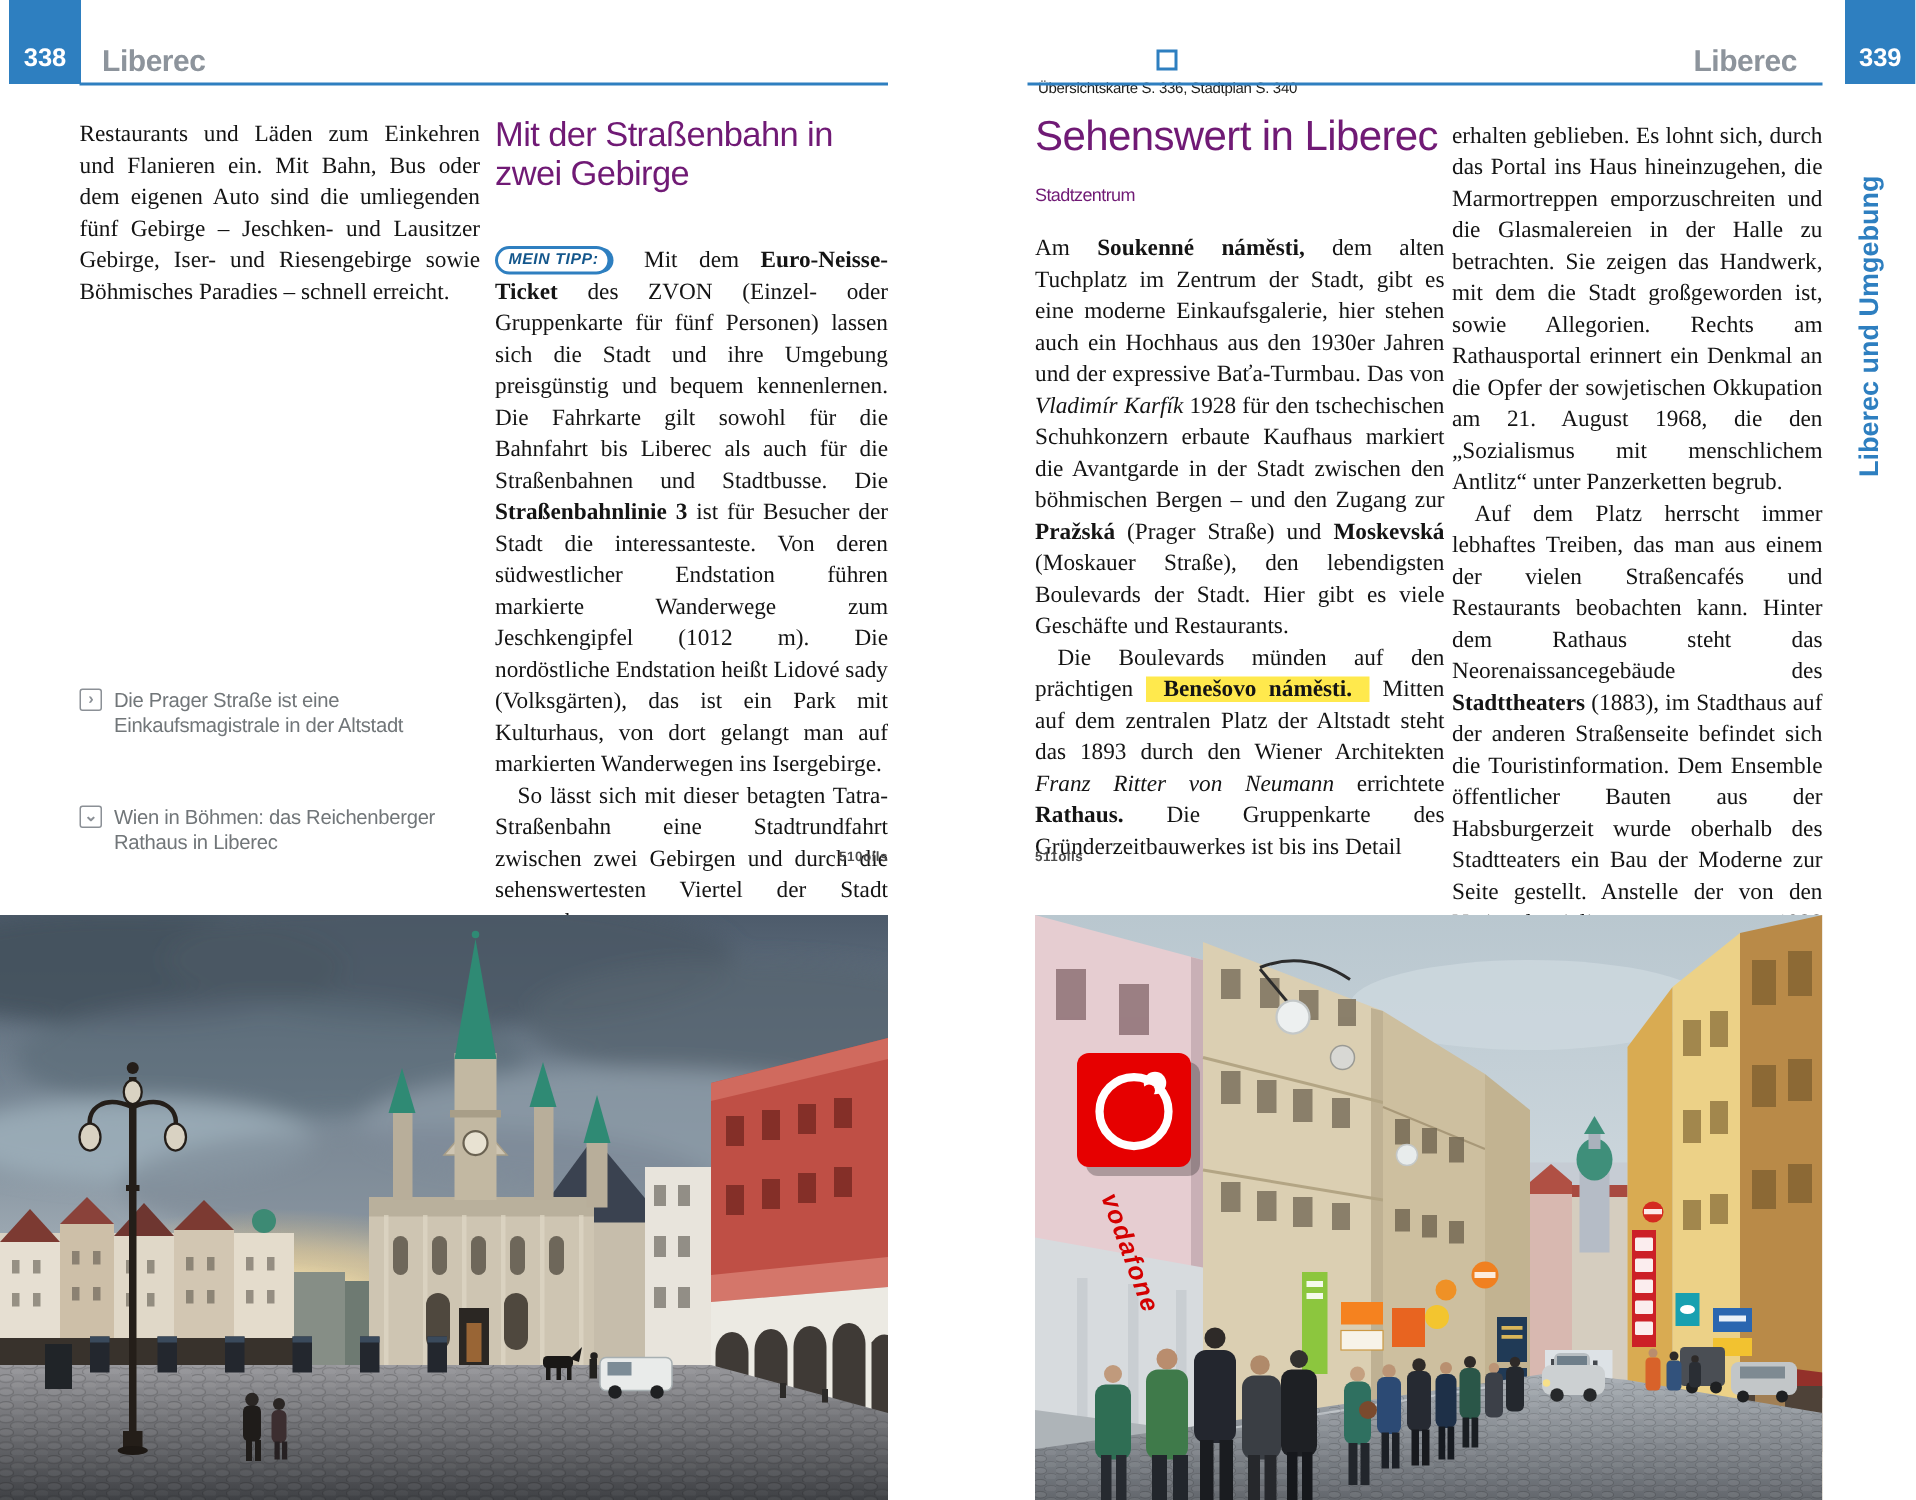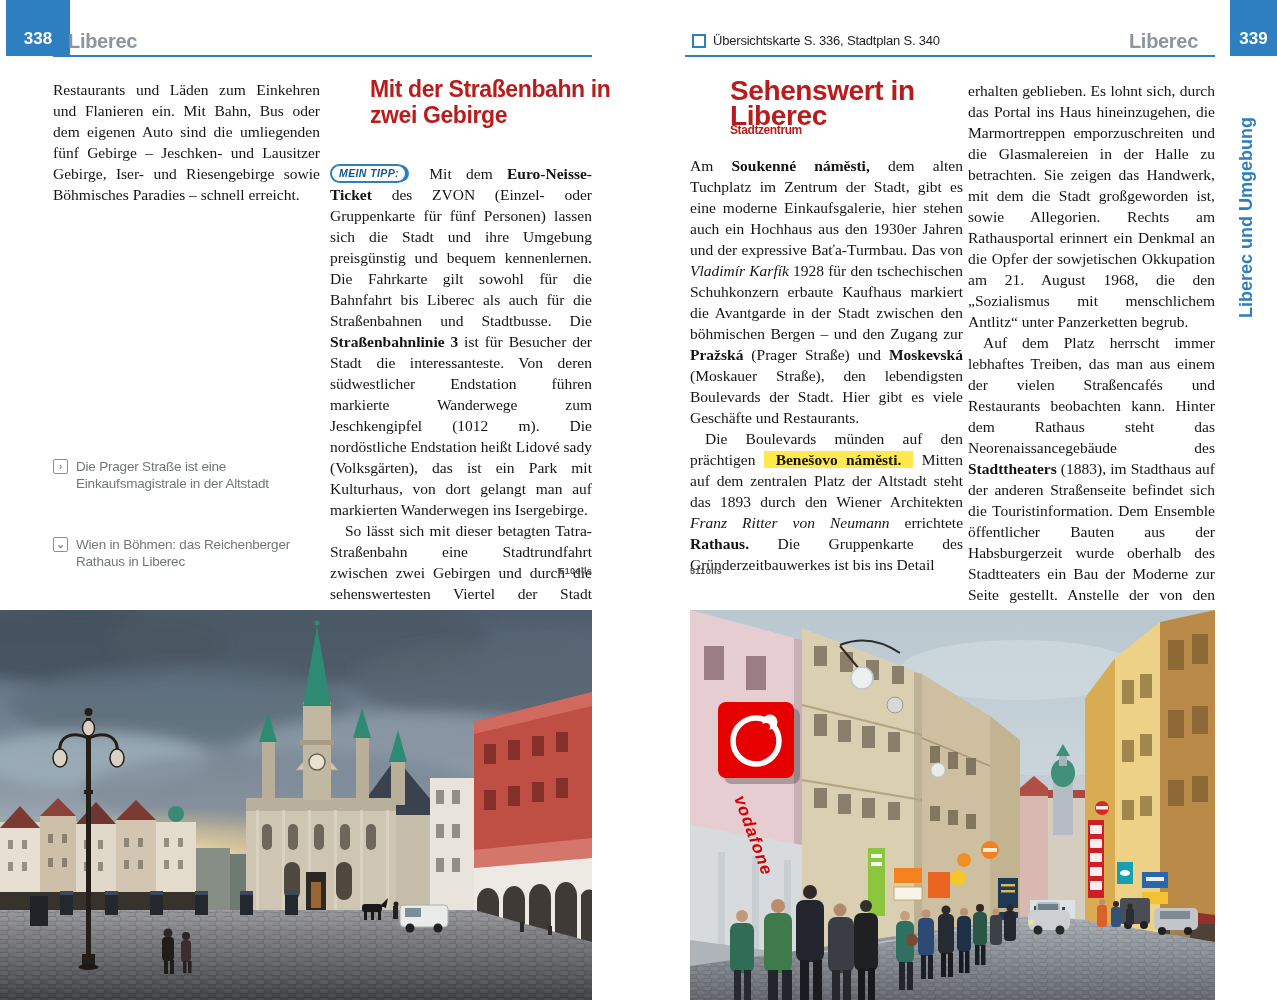--- a/index.html
+++ b/index.html
@@ -3,51 +3,51 @@
 <meta charset="utf-8">
 <style>
   html,body{margin:0;padding:0;background:#ffffff;}
   body{width:1277px;height:1000px;position:relative;overflow:hidden;
        font-family:"Liberation Sans", sans-serif;-webkit-font-smoothing:antialiased;}
 
   
   .pagenum-tab{position:absolute;top:0;height:56px;background:#2e7fc0;color:#fff;
     display:flex;align-items:flex-end;justify-content:center;
     font-weight:bold;font-size:17px;padding-bottom:7px;box-sizing:border-box;}
-  .pagenum-left{left:6px;width:64px;}
+  .pagenum-left{left:6px;width:48px;}
   .pagenum-right{left:1230px;width:47px;}
   .header-title{position:absolute;top:30px;font-weight:bold;font-size:20px;color:#8d949c;letter-spacing:-0.3px;}
   .header-title.left{left:68px;}
   .header-title.right{right:79px;}
   .header-rule{position:absolute;top:55px;height:2px;background:#2e7fc0;}
   .rule-left{left:53px;width:539px;}
   .rule-right{left:685px;width:530px;}
   .header-nav{position:absolute;left:692px;top:33px;display:flex;align-items:center;gap:7px;
-    font-size:13px;color:#1d1d1b;letter-spacing:-0.2px;}
+    font-size:10px;color:#1d1d1b;letter-spacing:-0.2px;flex-direction:column;}
   .nav-square{width:10px;height:10px;border:2px solid #2e7fc0;display:inline-block;background:#fff;}
   .side-tab{position:absolute;left:1236px;top:88px;height:230px;
     writing-mode:vertical-rl;transform:rotate(180deg);
     color:#2e7fc0;font-weight:bold;font-size:18px;letter-spacing:0px;white-space:nowrap;}
 
   
   .col{position:absolute;text-align:justify;color:#141414;
        font-family:"Liberation Serif", serif;font-size:15.5px;line-height:21px;}
   .col p{margin:0;}
   .col p.ind{text-indent:15px;}
   .col b{font-weight:bold;}
   .col i{font-style:italic;}
   .hl{background:#ffe94d;font-weight:bold;padding:0 12px;}
 
   .col-l1{left:53px;top:79px;width:267px;}
   .col-l2{left:330px;top:163px;width:262px;}
   .col-r1{left:690px;top:155px;width:273px;}
   .col-r2{left:968px;top:80px;width:247px;}
 
-  .h-main{position:absolute;font-weight:bold;color:#b91c1c;
-    font-family:"Liberation Sans",sans-serif;letter-spacing:-0.4px;margin-left:40px;}
+  .h-main{position:absolute;font-weight:normal;color:#701a75;
+    font-family:"Liberation Sans",sans-serif;letter-spacing:-0.4px;}
   .h-tram{left:330px;top:76px;width:262px;font-size:23px;line-height:26px;}
   .h-sights{left:690px;top:78px;width:273px;font-size:28px;line-height:25px;}
   .h-sub{left:690px;top:120px;width:273px;font-size:12px;line-height:20px;}
 
   .tip-badge{display:inline-block;border:2px solid #2e7fc0;border-radius:12px;
     padding:0 6px 1px 7px;margin-right:8px;background:#fff;
     font-family:"Liberation Sans",sans-serif;font-style:italic;font-weight:bold;
     font-size:10.5px;line-height:14px;color:#14578c;letter-spacing:0.4px;
     box-shadow:3px 0 0 -1px #2e7fc0;vertical-align:2px;}
 

